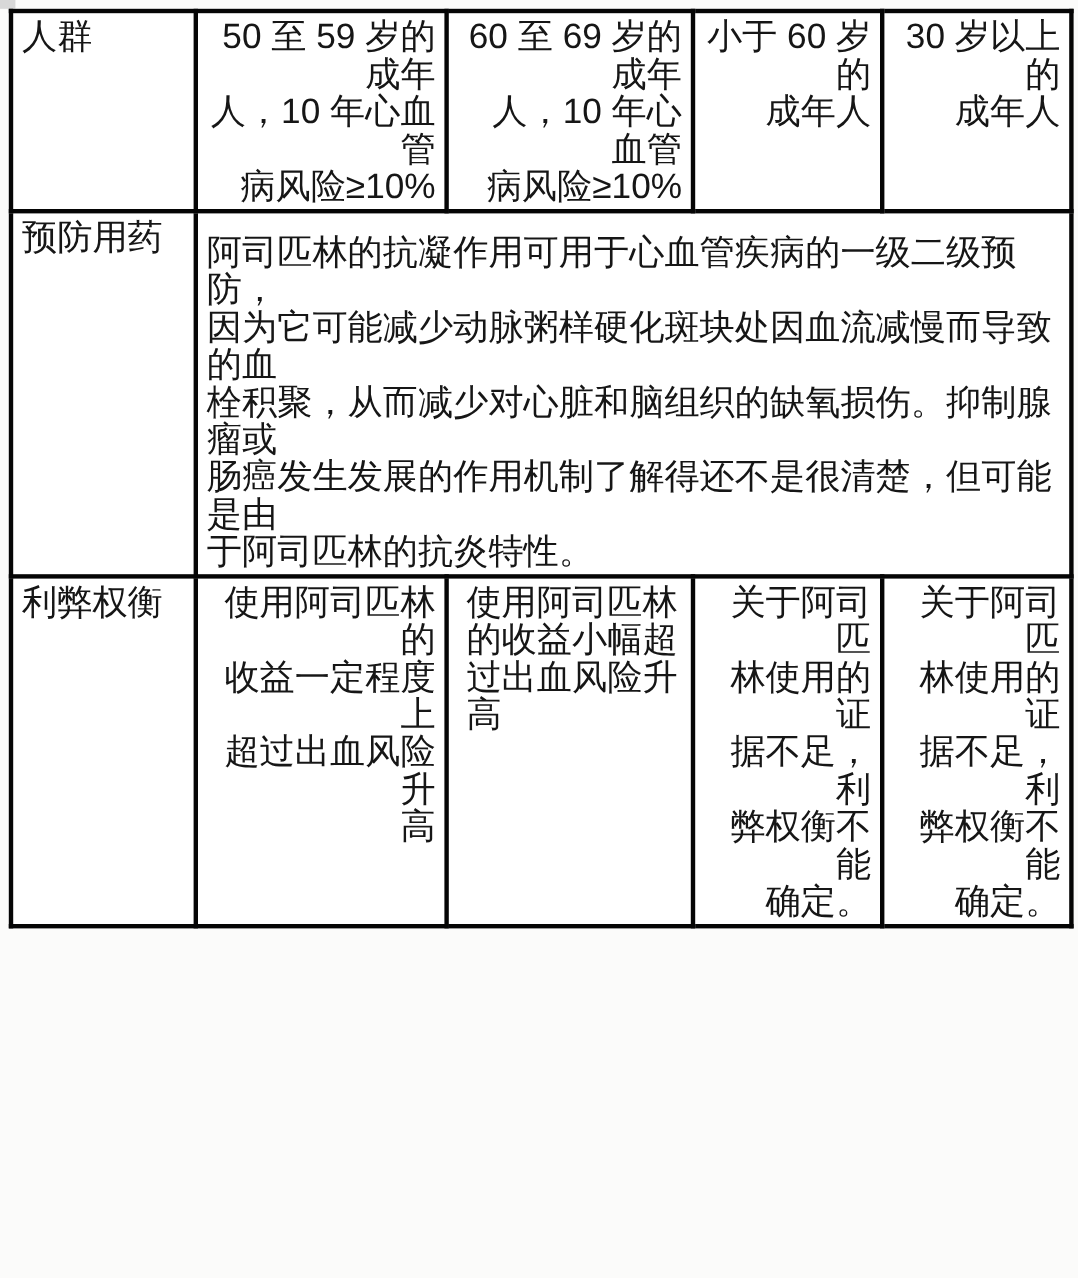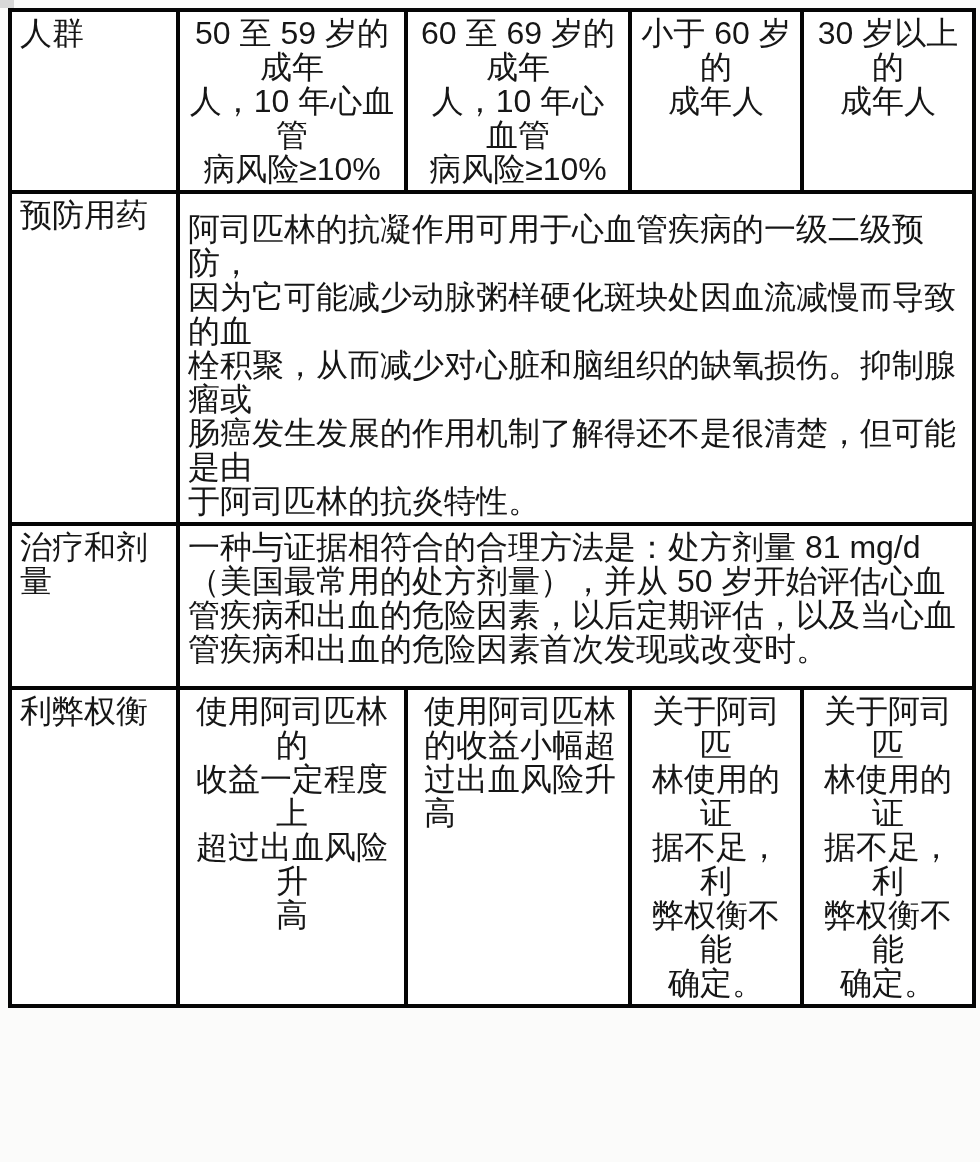--- a/index.html
+++ b/index.html
@@ -31,21 +31,21 @@
     overflow:hidden;
   }
   
   tr.r1 td{height:112px;}
   tr.r2 td{height:158px;}
   tr.r3 td{height:212px;}
   tr.r4 td{height:222px;}
   tr.r5 td{height:152px;}
   tr.r6 td{height:220px;}
   
-  .c{text-align:center;}
+  .c{text-align:right;}
   .l{text-align:left;}
   .vm{vertical-align:middle;}
   .vt{vertical-align:top;}
   .label{padding-left:20px;}
   .pt-sm{padding-top:6px;}
   .pt-md{padding-top:14px;}
   .pt-lg{padding-top:20px;}
   .body-text{padding:10px 10px 4px 14px;}
   .body-text.pt-lg{padding-top:18px;}
 </style>
@@ -83,27 +83,20 @@
 
     <tr class="r4">
       <td class="label vm l">预防用药</td>
       <td class="l vt body-text pt-lg" colspan="4">阿司匹林的抗凝作用可用于心血管疾病的一级二级预防，
 因为它可能减少动脉粥样硬化斑块处因血流减慢而导致的血
 栓积聚，从而减少对心脏和脑组织的缺氧损伤。抑制腺瘤或
 肠癌发生发展的作用机制了解得还不是很清楚，但可能是由
 于阿司匹林的抗炎特性。</td>
     </tr>
 
-    <tr class="r5">
-      <td class="label vm l">治疗和剂量</td>
-      <td class="l vt body-text" colspan="4">一种与证据相符合的合理方法是：处方剂量 81 mg/d
-（美国最常用的处方剂量），并从 50 岁开始评估心血
-管疾病和出血的危险因素，以后定期评估，以及当心血
-管疾病和出血的危险因素首次发现或改变时。</td>
-    </tr>
 
     <tr class="r6">
       <td class="label vm l">利弊权衡</td>
       <td class="c vt pt-md">使用阿司匹林的
 收益一定程度上
 超过出血风险升
 高</td>
       <td class="l vt pt-md" style="padding-left:16px;">使用阿司匹林
 的收益小幅超
 过出血风险升

